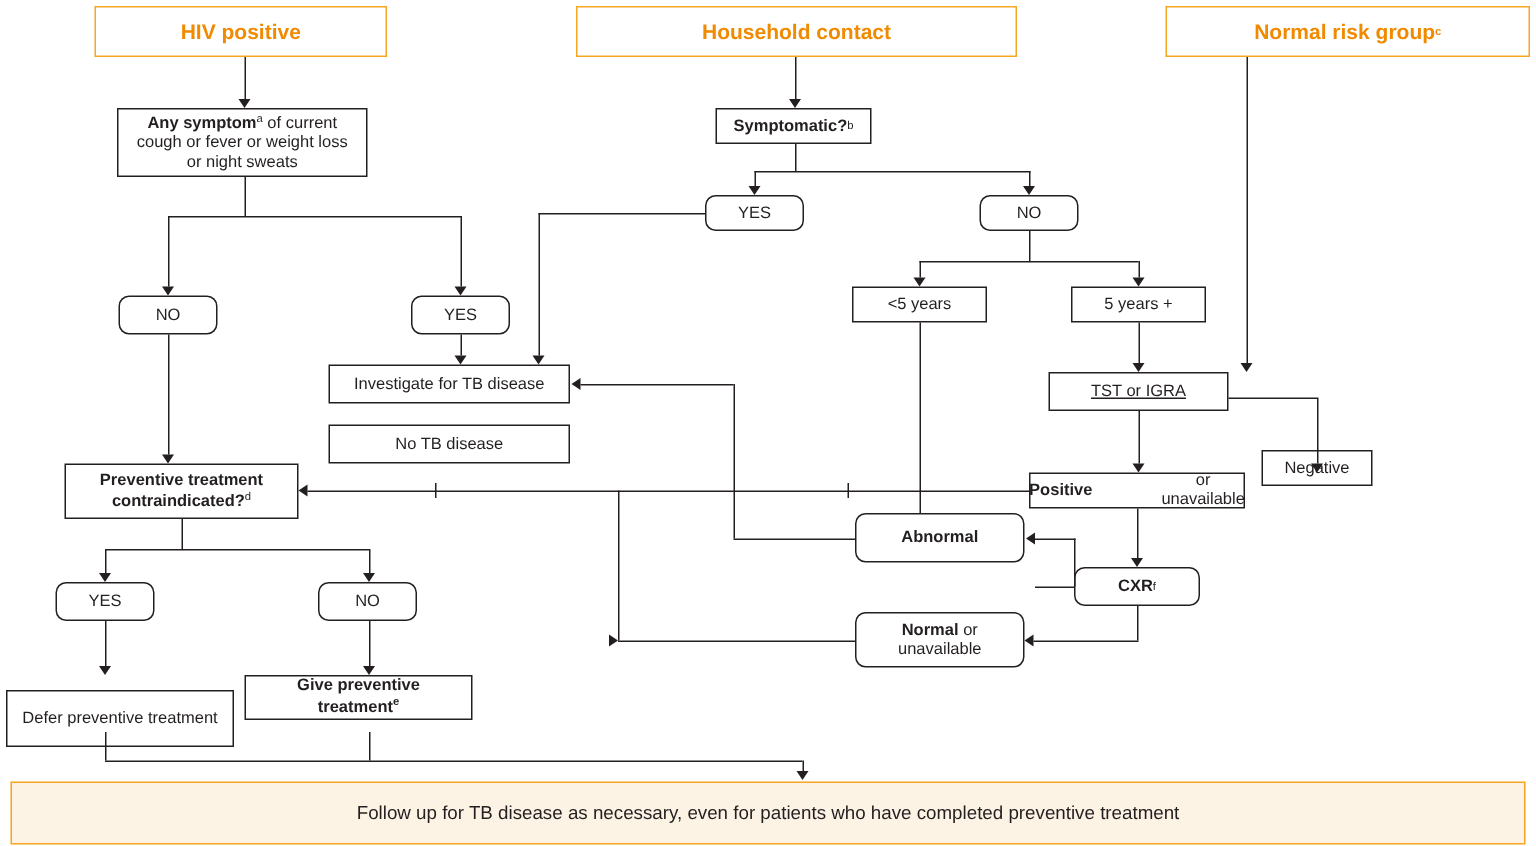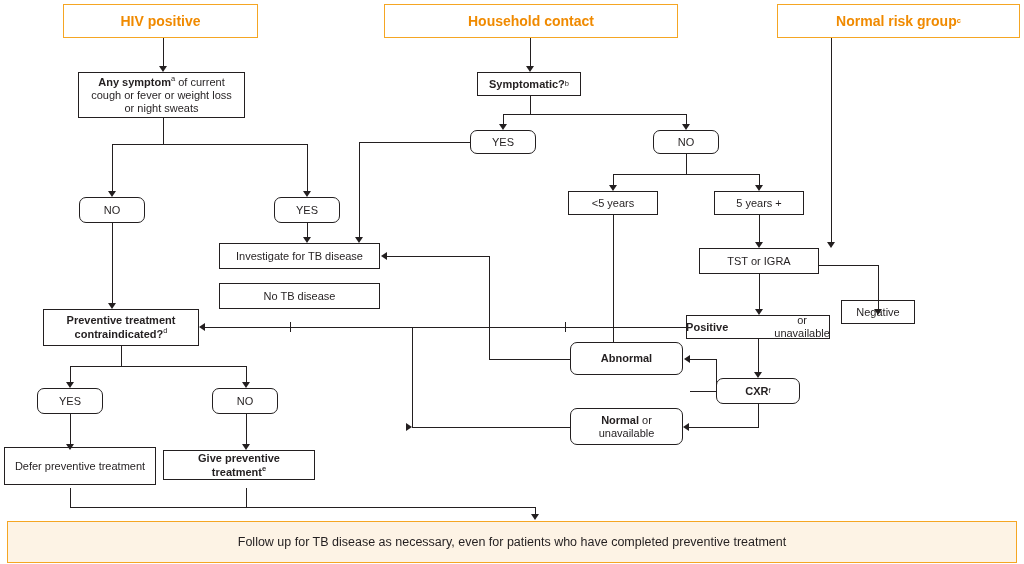--- a/index.html
+++ b/index.html
@@ -71,21 +71,21 @@
   </div>
 
   <div class="node" style="left:714px;top:191px;width:90px;height:24px;">
     <span>5 years +</span>
   </div>
 
   <div class="node" style="left:219px;top:243px;width:161px;height:26px;">
     <span>Investigate for TB disease</span>
   </div>
 
-  <div class="node" style="left:699px;top:248px;width:120px;height:26px;">
+  <div class="node" style="left:699px;top:248px;width:120px;height:26px;text-decoration:underline;">
     <span>TST or IGRA</span>
   </div>
 
   <div class="node" style="left:219px;top:283px;width:161px;height:26px;">
     <span>No TB disease</span>
   </div>
 
   <div class="node" style="left:686px;top:315px;width:144px;height:24px;gap:46px;">
     <b>Positive</b>
       <span class="small"> or unavailable</span>
@@ -113,21 +113,21 @@
   </div>
 
   <div class="node pill" style="left:37px;top:388px;width:66px;height:26px;">
     <span>YES</span>
   </div>
 
   <div class="node pill" style="left:212px;top:388px;width:66px;height:26px;">
     <span>NO</span>
   </div>
 
-  <div class="node" style="left:4px;top:447px;width:152px;height:38px;justify-content:center;">
+  <div class="node" style="left:4px;top:460px;width:152px;height:38px;justify-content:center;">
     <span>Defer preventive treatment</span>
   </div>
 
   <div class="node bold" style="left:163px;top:450px;width:152px;height:30px;">
     <span class="n-inner"><span>Give preventive treatment</span><span class="sup">e</span></span>
   </div>
 
   <div class="footer" style="left:7px;top:521px;width:1010px;height:42px;">
     <span>Follow up for TB disease as necessary, even for patients who have completed preventive treatment</span>
   </div>

